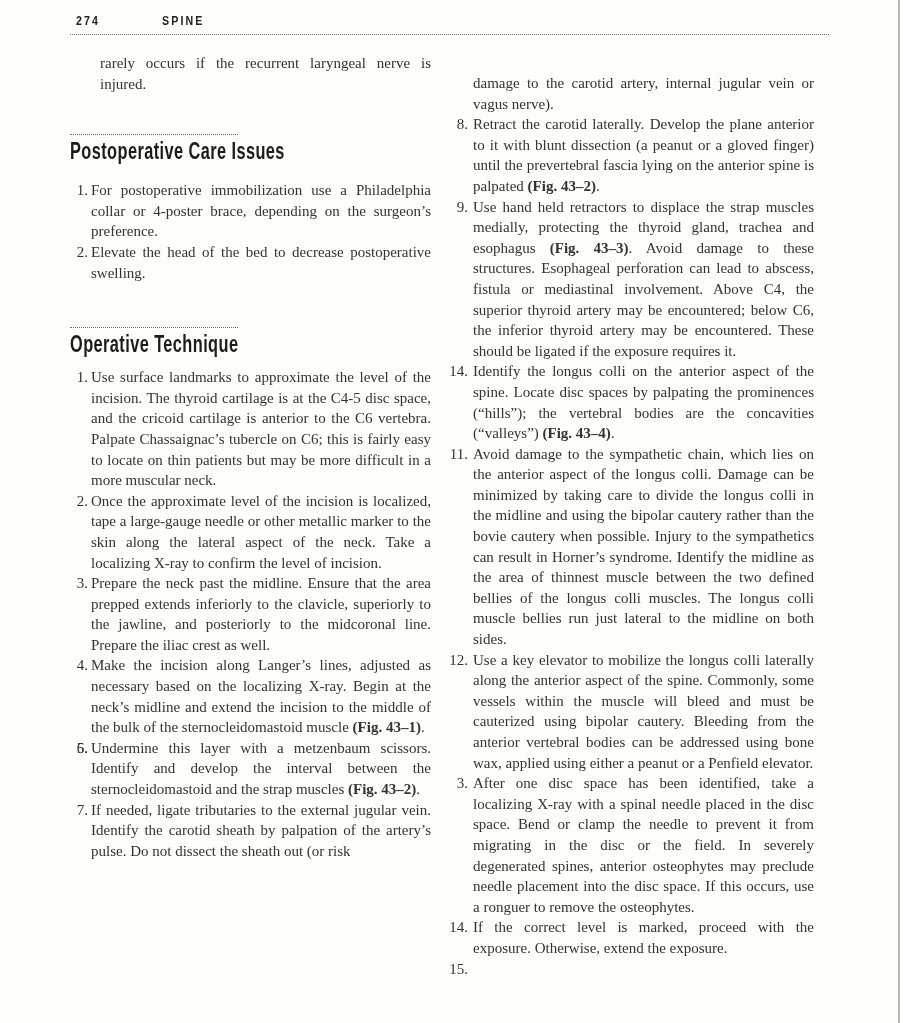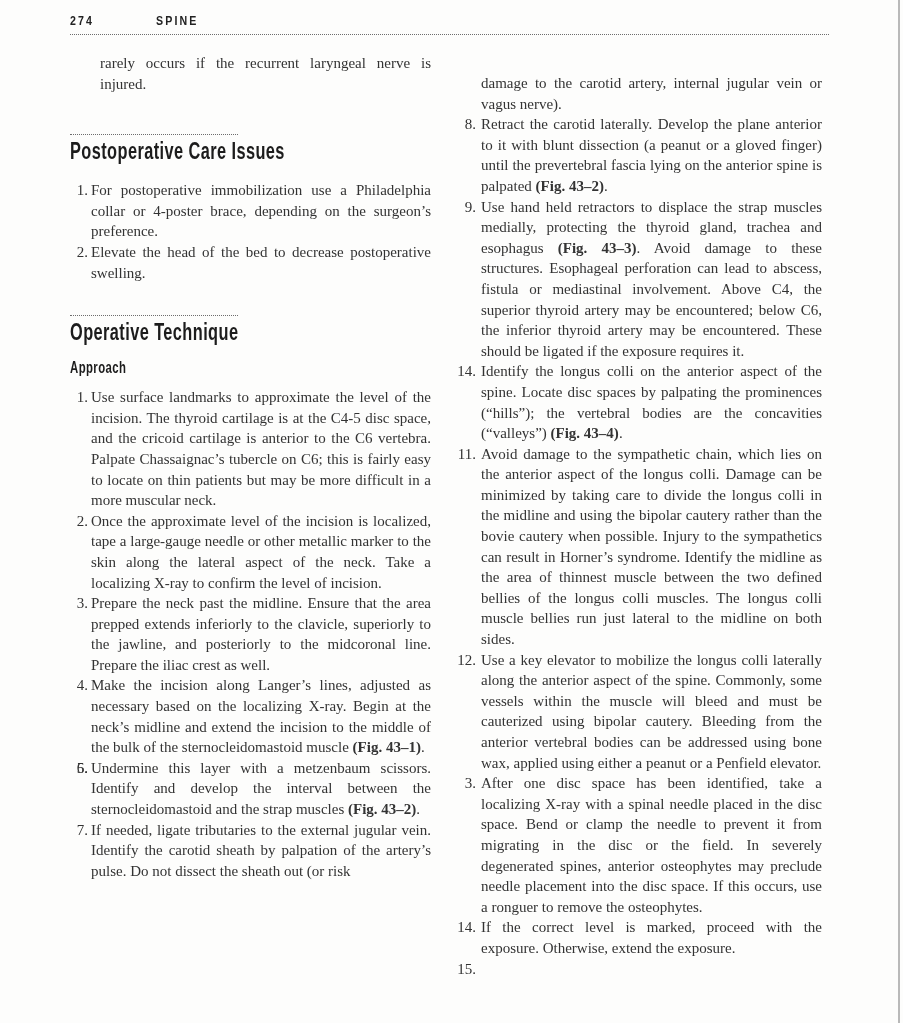--- a/index.html
+++ b/index.html
@@ -12,46 +12,46 @@
     font-family:"Liberation Serif", serif;
     color:#333;
   }
   
   .scan-edge {
     position:absolute; top:0; bottom:0; right:3px; width:2px;
     background:#b9b9b9;
   }
   
   .hdr {
-    position:absolute; left:70px; top:11px; width:759px;
+    position:absolute; left:76px; top:11px; width:759px;
   }
   .hdr-text { font-family:"Liberation Sans", sans-serif; font-weight:bold; font-size:12.5px; color:#222; }
   .cond-sm { display:inline-block; transform:scaleX(0.85); transform-origin:0 50%; letter-spacing:2.5px; }
   .hdr .runhead { margin-left:58px; }
   .hdr-rule {
     position:absolute; left:70px; top:34px; width:759px; height:0;
     border-top:1.5px dotted #6d6d6d;
   }
   
   .columns {
     position:absolute; left:70px; top:48px; width:759px; height:970px;
-    display:flex; gap:24px;
+    display:flex; gap:16px;
   }
   .col { font-size:15px; line-height:20.6px; }
   .col-left  { width:361px; }
   .col-right { width:367px;margin-top:20px; }
   p.cont {
     margin:5px 0 0 0; text-align:justify;
   }
   .col-left  p.cont { padding-left:30px; }
   .col-right p.cont { padding-left:26px; }
   
   section { display:block; }
   .sec-postop    { margin-top:40px; }
-  .sec-operative { margin-top:32px; }
+  .sec-operative { margin-top:44px; }
   .minirule { width:168px; height:0; border-top:1.5px dotted #6d6d6d; }
   h2 {
     margin:3px 0 0 0; padding:0;
     font-family:"Liberation Sans", sans-serif;
     font-weight:bold; font-size:23px; line-height:26px; color:#1c1c1c;
     white-space:nowrap;
   }
   h3 {
     margin:13px 0 0 0; padding:0;
     font-family:"Liberation Sans", sans-serif;
@@ -99,21 +99,20 @@
           <div class="li">
             <span class="num">2.</span>
             <span class="txt">Elevate the head of the bed to decrease postoperative swelling.</span>
           </div>
         </div>
       </section>
 
       <section class="sec-operative">
         <div class="minirule"></div>
         <h2><span class="cond">Operative Technique</span></h2>
-        <h3><span class="cond">Approach</span></h3>
         <div class="list">
           <div class="li">
             <span class="num">1.</span>
             <span class="txt">Use surface landmarks to approximate the level of the incision. The thyroid cartilage is at the C4-5 disc space, and the cricoid cartilage is anterior to the C6 vertebra. Palpate Chassaignac’s tubercle on C6; this is fairly easy to locate on thin patients but may be more difficult in a more muscular neck.</span>
           </div>
           <div class="li">
             <span class="num">2.</span>
             <span class="txt">Once the approximate level of the incision is localized, tape a large-gauge needle or other metallic marker to the skin along the lateral aspect of the neck. Take a localizing X-ray to confirm the level of incision.</span>
           </div>
           <div class="li">

